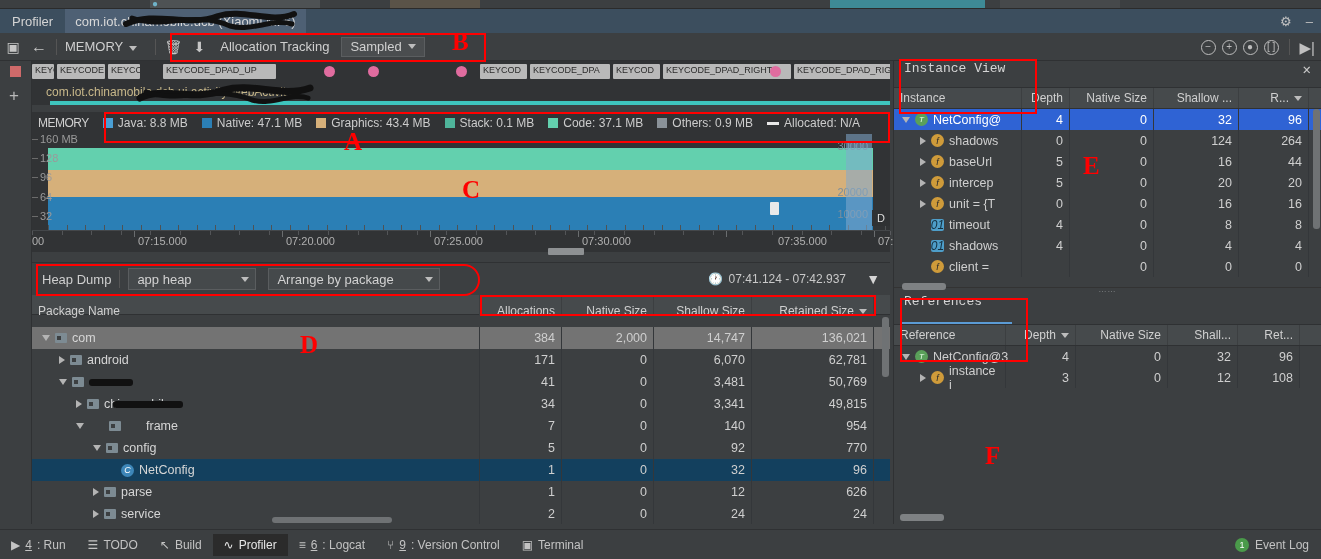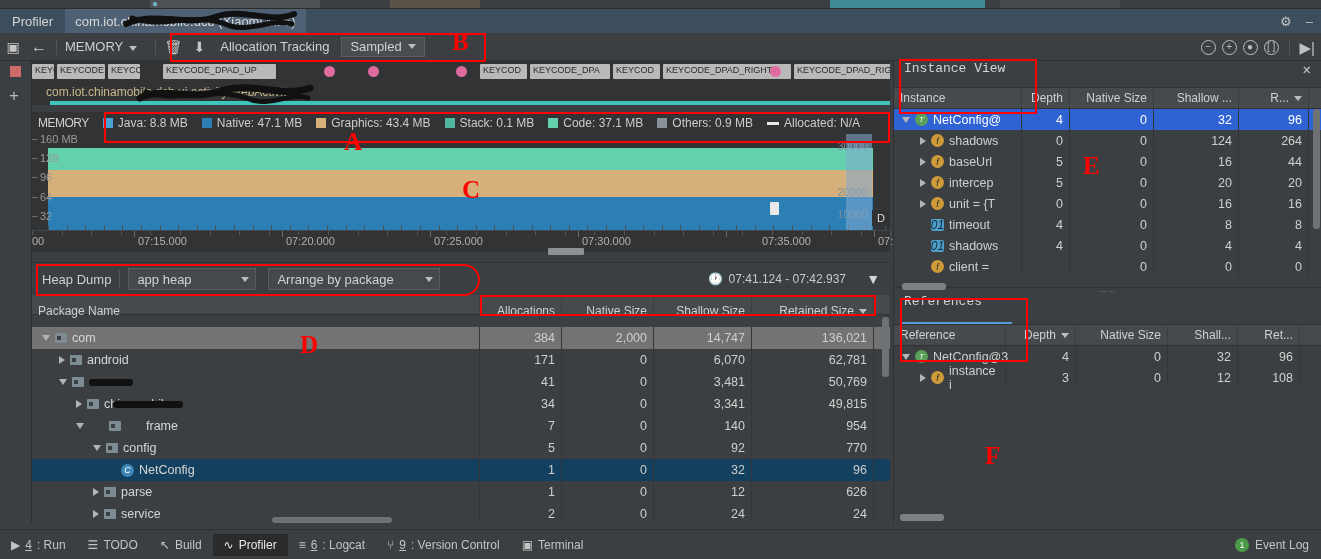--- a/index.html
+++ b/index.html
@@ -337,21 +337,21 @@
   <div class="timeaxis" id="timeaxis">
       <div class="tl" style="left: 0px;">00</div>
       <div class="tl" style="left: 106px;">07:15.000</div>
       <div class="mk" style="left: 102px;"></div>
       <div class="tl" style="left: 254px;">07:20.000</div>
       <div class="mk" style="left: 250px;"></div>
       <div class="tl" style="left: 402px;">07:25.000</div>
       <div class="mk" style="left: 398px;"></div>
       <div class="tl" style="left: 550px;">07:30.000</div>
       <div class="mk" style="left: 546px;"></div>
-      <div class="tl" style="left: 682px; padding-left: 48px;">07:35.000</div>
+      <div class="tl" style="left: 698px; padding-left: 48px;">07:35.000</div>
       <div class="mk" style="left: 694px;"></div>
       <div class="tl" style="left: 846px;">07:40.00</div>
       <div class="mk" style="left: 842px;"></div>
       <div class="mk" style="left: 0px; height: 4px; opacity: 0.6;"></div>
       <div class="mk" style="left: 29.6px; height: 4px; opacity: 0.6;"></div>
       <div class="mk" style="left: 59.2px; height: 4px; opacity: 0.6;"></div>
       <div class="mk" style="left: 88.8px; height: 4px; opacity: 0.6;"></div>
       <div class="mk" style="left: 118.4px; height: 4px; opacity: 0.6;"></div>
       <div class="mk" style="left: 148px; height: 4px; opacity: 0.6;"></div>
       <div class="mk" style="left: 177.6px; height: 4px; opacity: 0.6;"></div>

